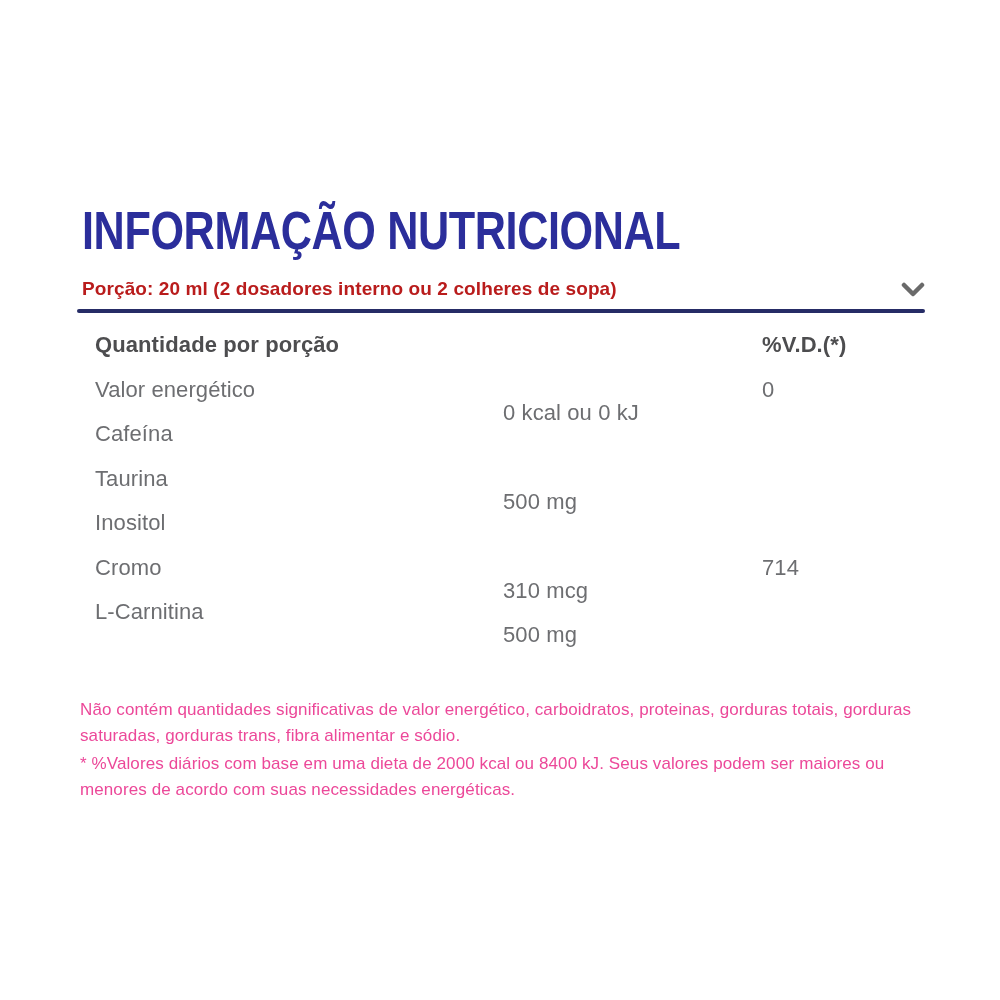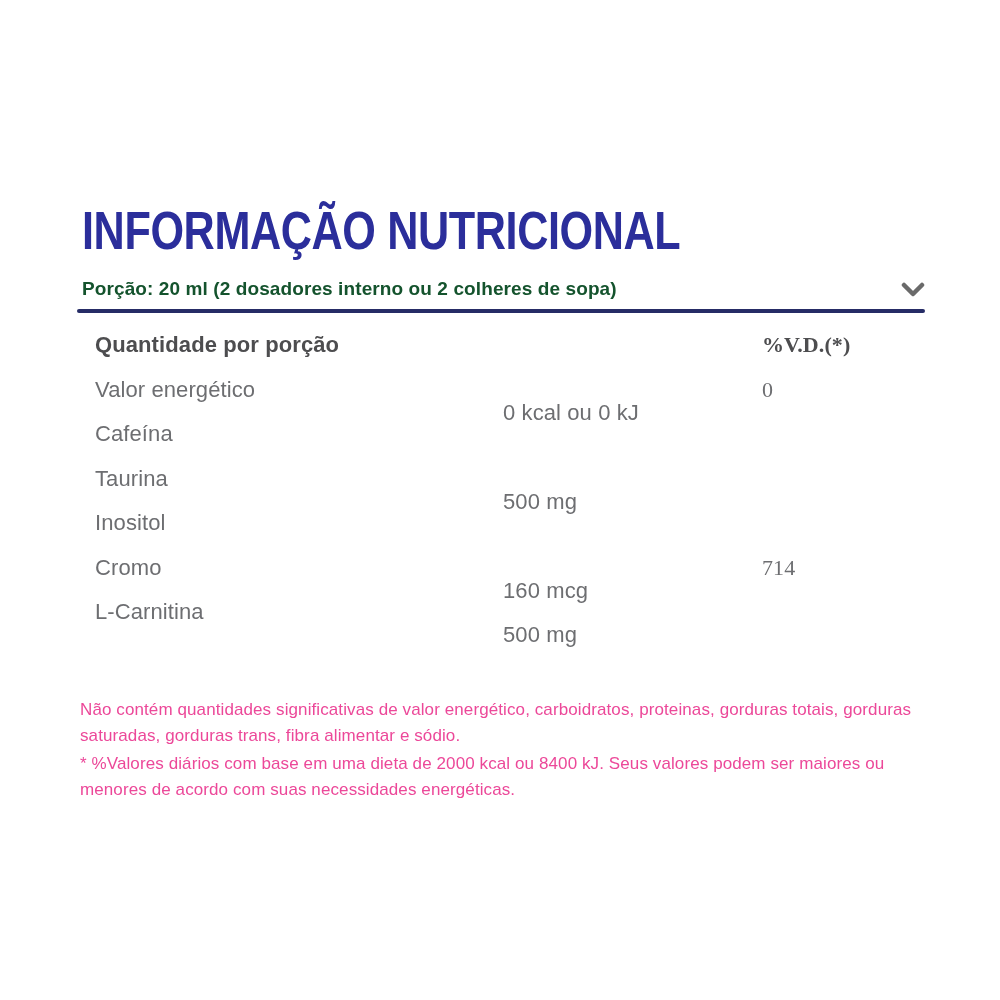--- a/index.html
+++ b/index.html
@@ -31,21 +31,21 @@
   .serving-row {
     position: absolute;
     left: 82px;
     top: 278px;
     width: 843px;
     height: 26px;
   }
   .serving {
     font-size: 19px;
     font-weight: bold;
-    color: #14532d;
+    color: #b91c1c;
     letter-spacing: 0.1px;
     white-space: nowrap;
   }
   .chevron {
     position: absolute;
     right: 0;
     top: 4px;
     width: 24px;
     height: 16px;
     cursor: pointer;
@@ -68,21 +68,21 @@
     top: 323px;
     width: 830px;
   }
   .row {
     display: flex;
     align-items: center;
     height: 44.5px;
   }
   .c1 { width: 408px; flex: 0 0 408px; }
   .c2 { width: 259px; flex: 0 0 259px; margin-top: 46px; }
-  .c3 { flex: 1 1 auto; font-family: Liberation Serif, serif; }
+  .c3 { flex: 1 1 auto; }
   .cell {
     font-size: 22px;
     color: #6D6E71;
     letter-spacing: 0.1px;
     white-space: nowrap;
   }
   .head .cell {
     font-weight: bold;
     color: #4D4D4F;
   }
@@ -139,21 +139,21 @@
       <span class="cell c1">Taurina</span>
       <span class="cell c2">500 mg</span>
       <span class="cell c3"></span>
     </div>
     <div class="row">
       <span class="cell c1">Inositol</span>
       <span class="cell c3"></span>
     </div>
     <div class="row">
       <span class="cell c1">Cromo</span>
-      <span class="cell c2">160 mcg</span>
+      <span class="cell c2">310 mcg</span>
       <span class="cell c3">714</span>
     </div>
     <div class="row">
       <span class="cell c1">L-Carnitina</span>
       <span class="cell c2">500 mg</span>
       <span class="cell c3"></span>
     </div>
   </div>
 
   <div class="notes">

